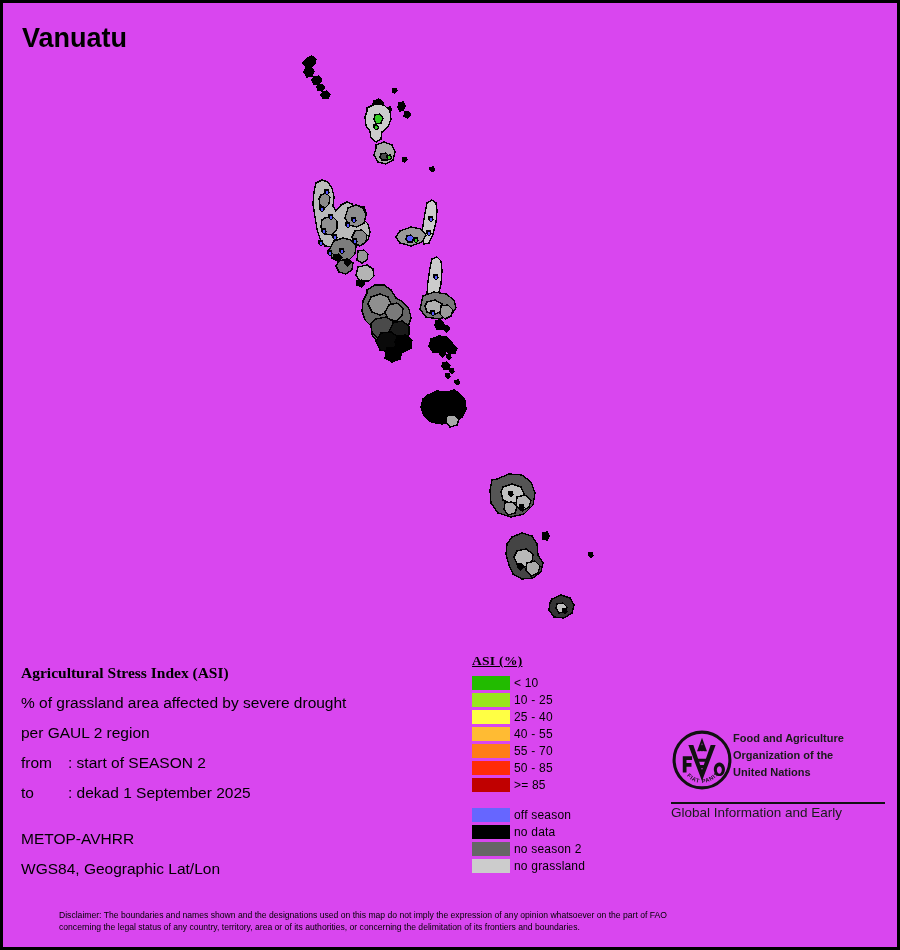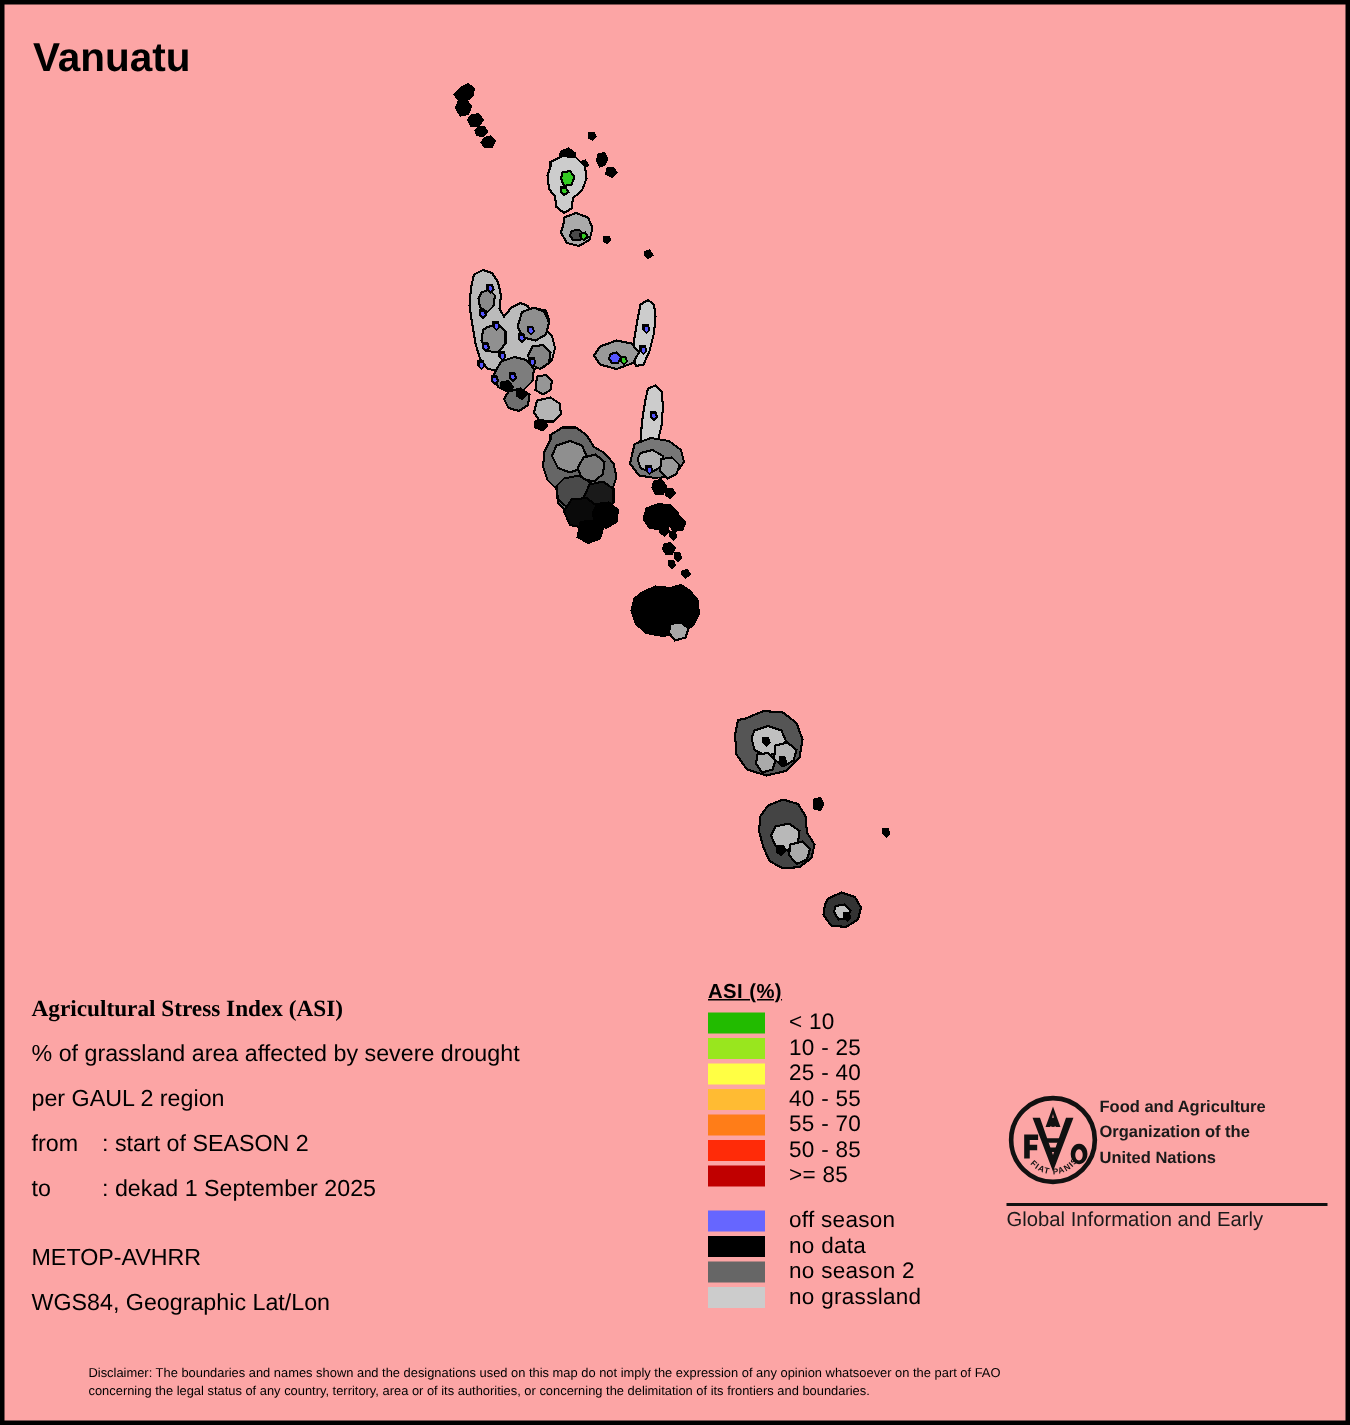--- a/index.html
+++ b/index.html
@@ -1,21 +1,21 @@
 <!DOCTYPE html>
 <html><head>
 <meta charset="utf-8">
 <style>
   html,body{margin:0;padding:0;background:#ffffff;}
   body{font-family:"Liberation Sans", sans-serif;}
 
   #page{
     position:relative;
     width:900px;height:950px;
-    background:#fca5a5;
+    background:#d946ef;
     border:3px solid #000000;
     box-sizing:border-box;
     overflow:hidden;
   }
 
   
   #map-title{
     position:absolute;left:19px;top:20px;
     font-size:27px;font-weight:bold;color:#000;
     letter-spacing:0px;
@@ -39,31 +39,31 @@
   #info-block .gap{height:16px;display:block;}
 
   
   #legend{
     position:absolute;left:469px;top:650px;
     font-size:11px;color:#000;
   }
   #legend-title{
     font-size:13.5px;font-weight:bold;
     text-decoration:underline;
-    margin-bottom:5px;display:block;letter-spacing:0.3px;
+    margin-bottom:5px;display:block;letter-spacing:0.3px;font-family:Liberation Serif, serif;
   }
   .legend-row{
     display:flex;align-items:center;height:17px;
   }
   .legend-sw{
     width:38px;height:14px;display:inline-block;
     flex:0 0 38px;
   }
   .legend-lb{
-    margin-left:16px;font-size:15px;white-space:nowrap;
+    margin-left:4px;font-size:12px;white-space:nowrap;
     letter-spacing:0.2px;
   }
   .legend-space{height:13px;}
 
   
   #fao-block{
     position:absolute;left:668px;top:726px;width:215px;
   }
   #fao-top{display:flex;align-items:flex-start;}
   #fao-logo{flex:0 0 62px;width:62px;height:62px;}

